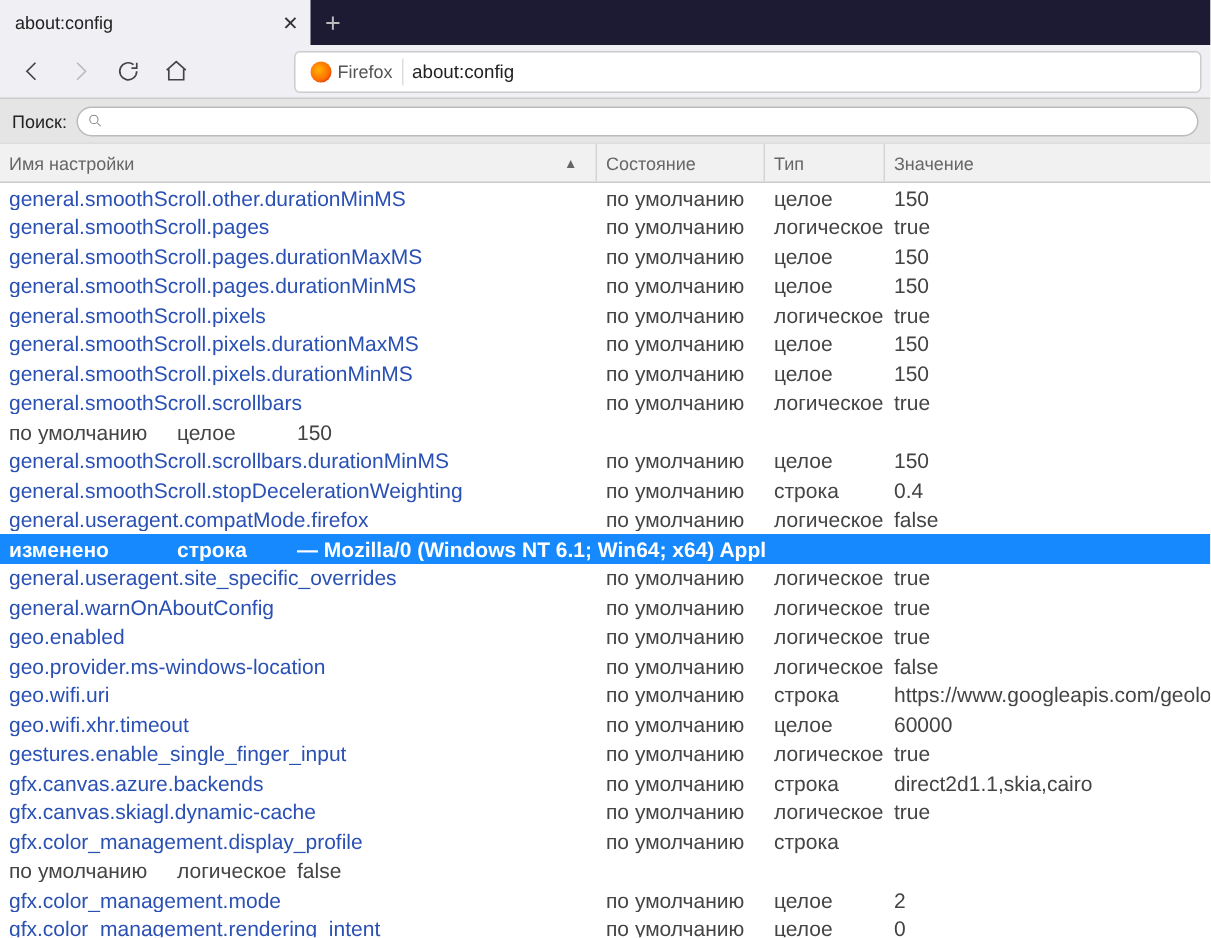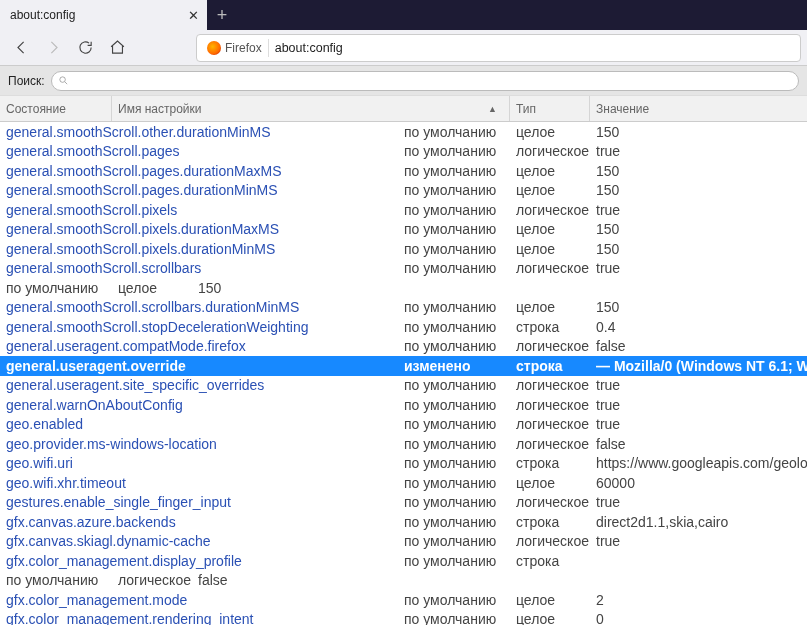--- a/index.html
+++ b/index.html
@@ -195,27 +195,27 @@
   <span class="search-label">Поиск:</span>
   <div class="search-input-wrap">
     <svg viewBox="0 0 24 24">
         <circle cx="10" cy="10" r="6"></circle>
         <path d="M15 15l5 5"></path>
       </svg>
   </div>
 </div>
 
 <div class="table-head">
-  <div class="col col-status">
-      <span>Состояние</span>
-    </div>
   <div class="col col-name">
     <span>Имя настройки</span>
     <span class="sort-arrow">▲</span>
   </div>
+  <div class="col col-status">
+      <span>Состояние</span>
+    </div>
   <div class="col col-type">
       <span>Тип</span>
     </div>
   <div class="col col-value">
       <span>Значение</span>
     </div>
 </div>
 
 <div class="rows" id="rows-container">
     <div class="row">
@@ -283,21 +283,20 @@
       <span class="c c-type">строка</span>
       <span class="c c-value">0.4</span>
     </div>
     <div class="row">
       <span class="c c-name">general.useragent.compatMode.firefox</span>
       <span class="c c-status">по умолчанию</span>
       <span class="c c-type">логическое</span>
       <span class="c c-value">false</span>
     </div>
     <div class="row sel">
-      <span class="c c-name">general.useragent.override</span>
       <span class="c c-status">изменено</span>
       <span class="c c-type">строка</span>
       <span class="c c-value">— Mozilla/0 (Windows NT 6.1; Win64; x64) Appl</span>
     </div>
     <div class="row">
       <span class="c c-name">general.useragent.site_specific_overrides</span>
       <span class="c c-status">по умолчанию</span>
       <span class="c c-type">логическое</span>
       <span class="c c-value">true</span>
     </div>

